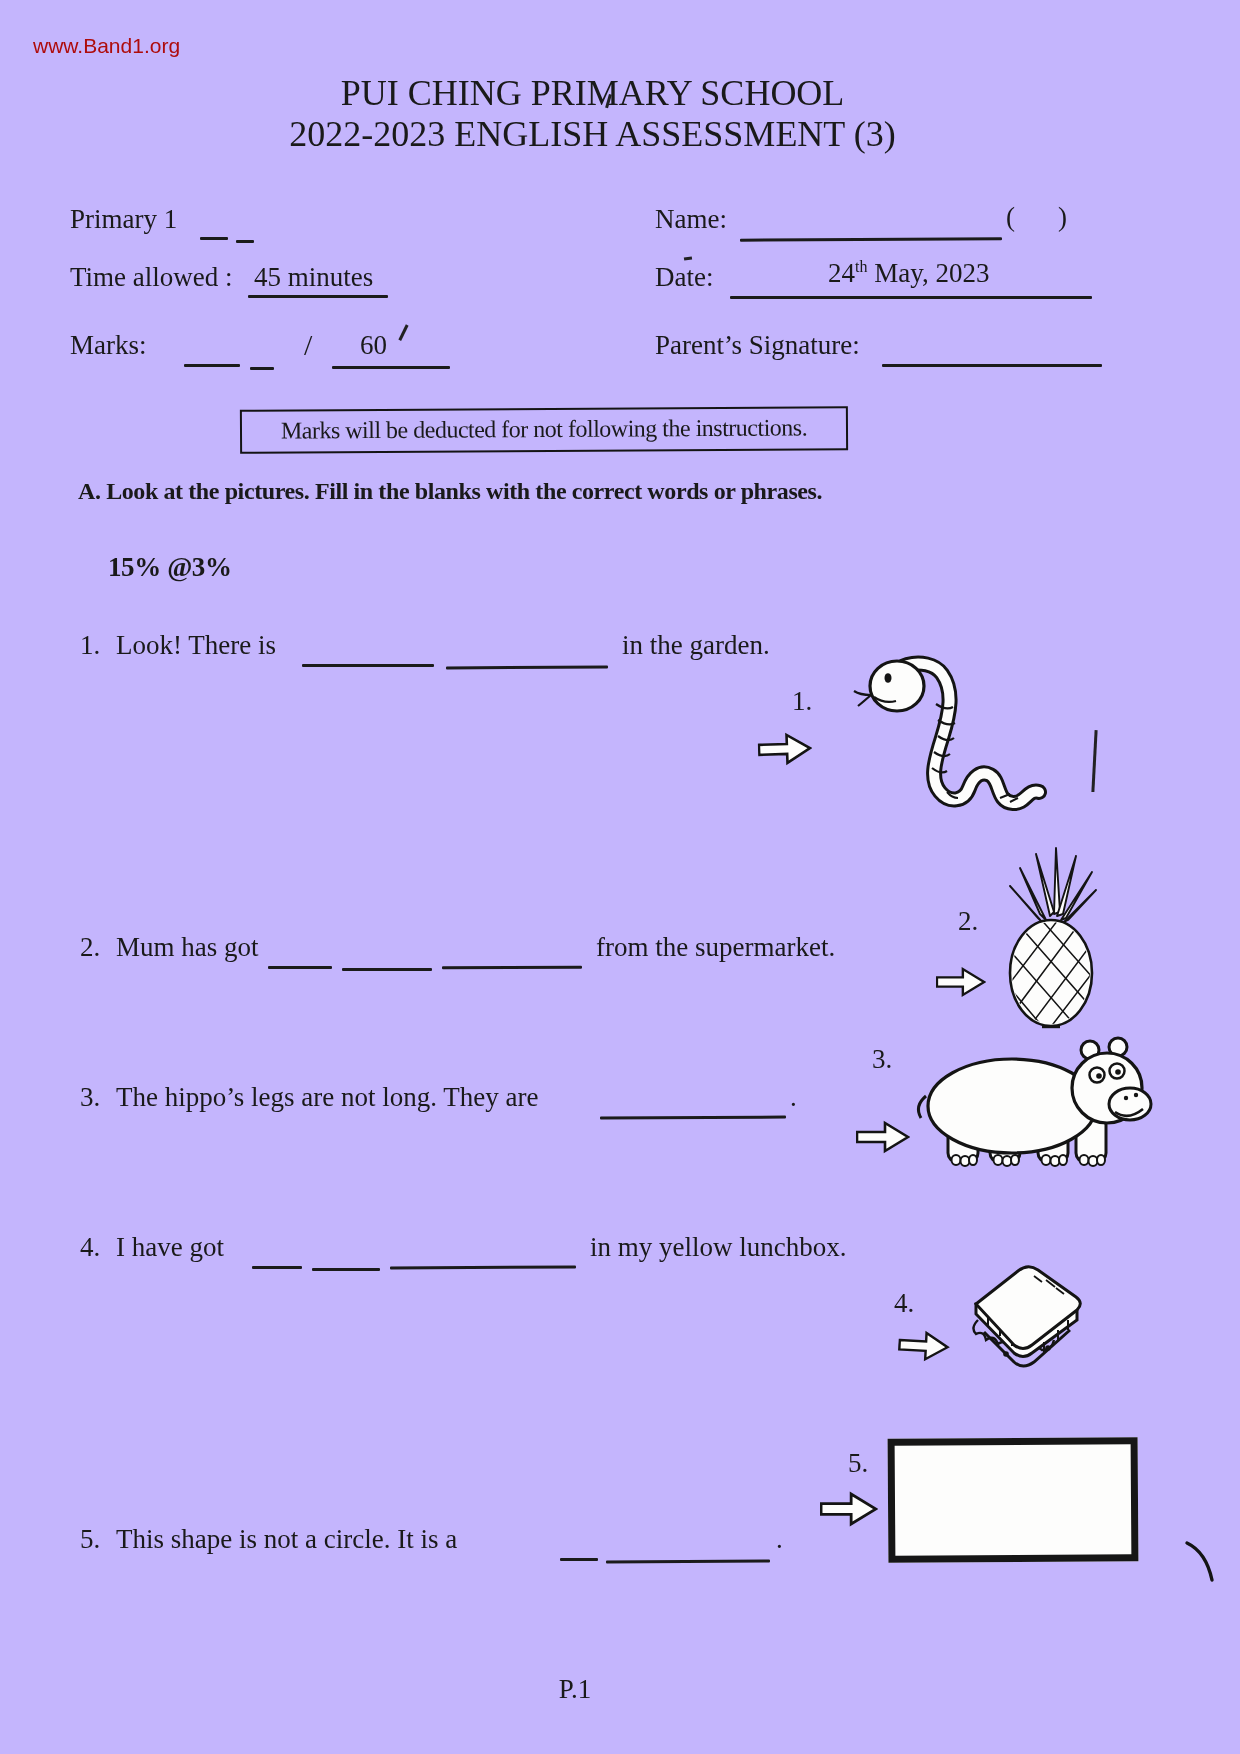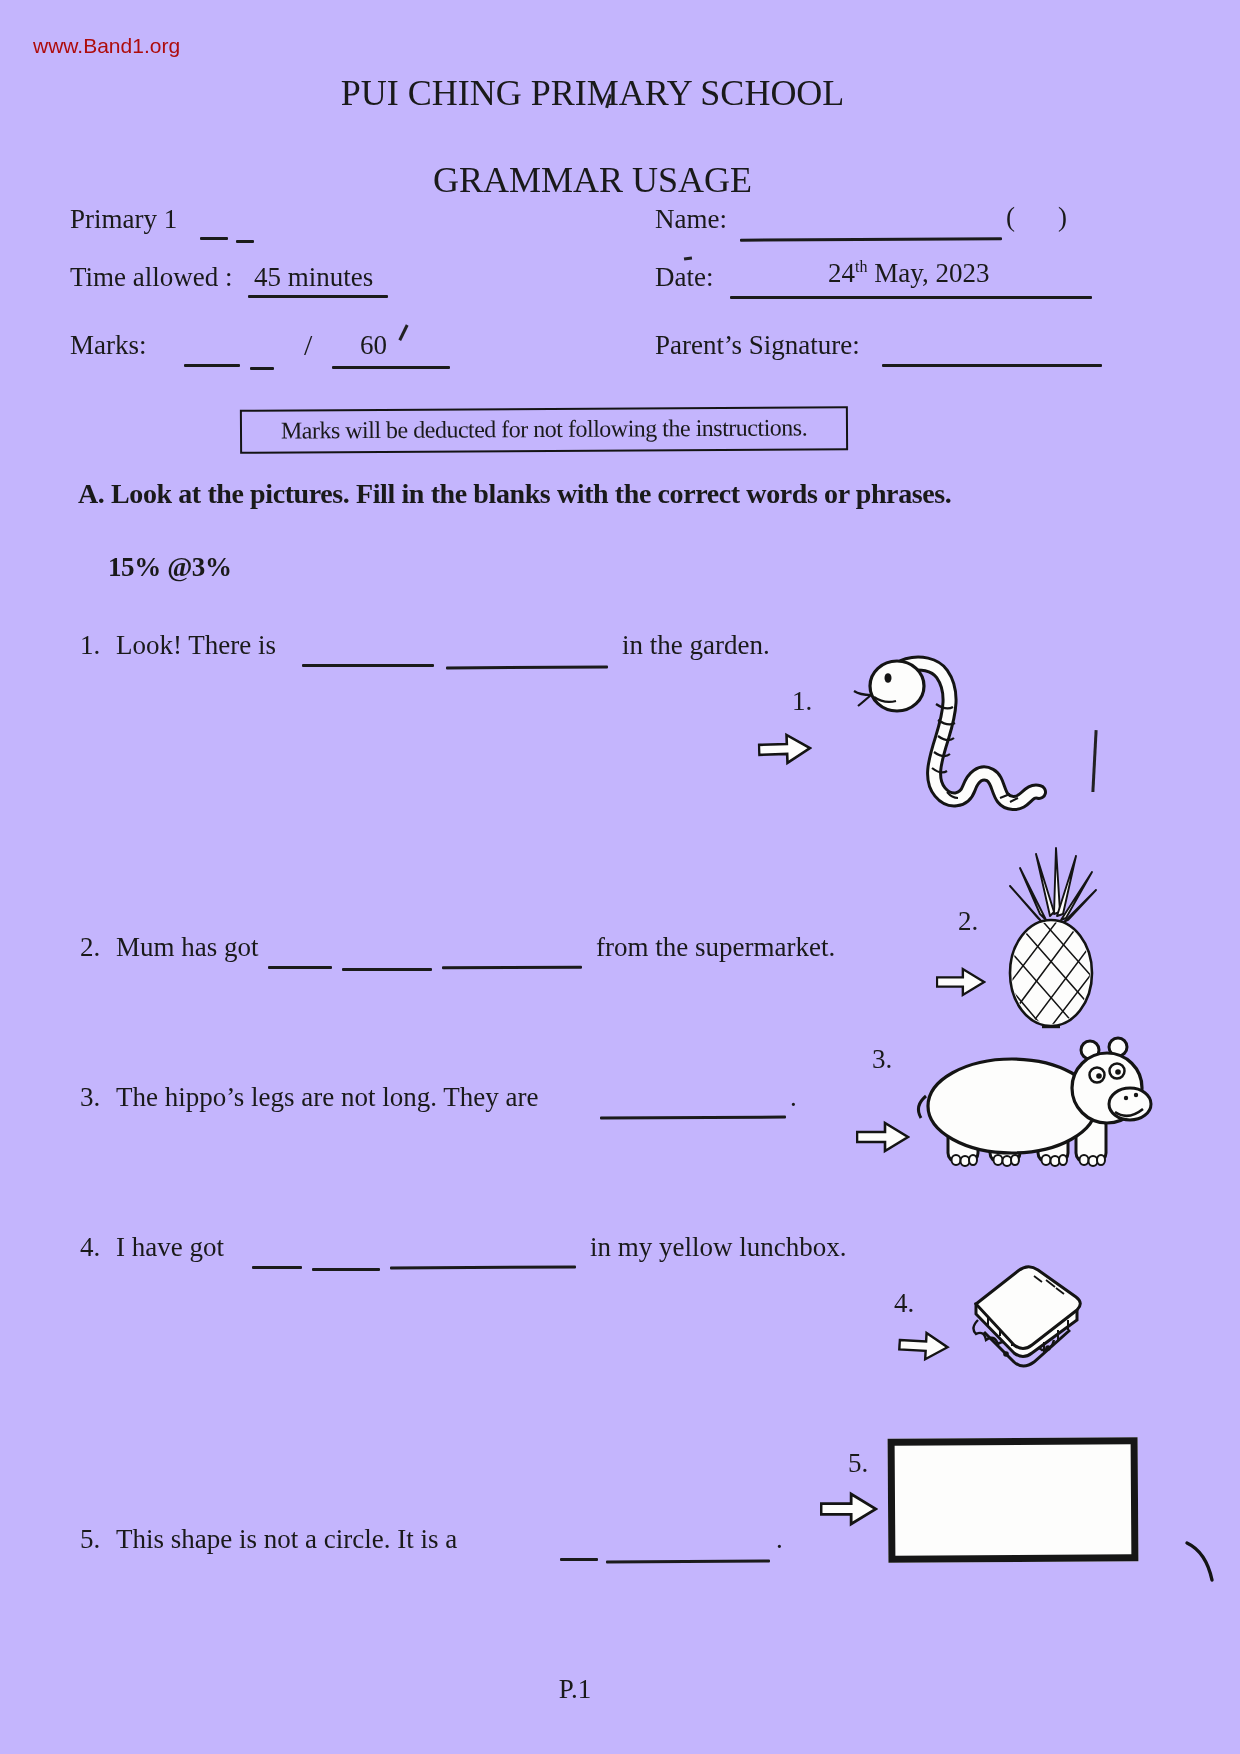--- a/index.html
+++ b/index.html
@@ -12,39 +12,39 @@
   .t  { position:absolute; font-size:27px; line-height:1.15; white-space:nowrap;text-align:right; }
   .ctr{ position:absolute; left:0; width:1185px; text-align:center; font-size:36px; white-space:nowrap; }
   .bl { position:absolute; height:2.6px; background:#1b1b1b; border-radius:1px; }
   .wm { position:absolute; font-family:"Liberation Sans", sans-serif; font-size:21px; }
   .notice-box {
     position:absolute; left:240px; top:408px; width:608px; height:44px;
     border:2.5px solid #141414; text-align:center; font-size:24px;
     line-height:39px; letter-spacing:-0.5px; transform:rotate(-0.35deg);
     white-space:nowrap;
   }
-  .heading { position:absolute; font-weight:bold; font-size:28px; letter-spacing:-0.4px; white-space:nowrap; }
+  .heading { position:absolute; font-weight:bold; font-size:24px; letter-spacing:-0.4px; white-space:nowrap; }
   .figlabel { position:absolute; font-size:27px; }
   .arrow { position:absolute; }
   .rect-shape {
     position:absolute; left:888px; top:1438px; width:250px; height:124px;
     border:7px solid #161616; background:#fdfdfc; transform:rotate(-0.4deg);
   }
   .artifact { position:absolute; background:#222; }
   sup { font-size:16px; }
 </style>
 </head>
 <body>
 
 <div class="page">
 
   <span class="wm" style="left:33px; top:34px; color:#ae0c0c;">www.Band1.org</span>
 
   <div class="ctr" style="top:72px">PUI CHING PRIMARY SCHOOL</div>
-  <div class="ctr" style="top:159px">GRAMMAR USAGE</div>
+  <div class="ctr" style="top:113px">2022-2023 ENGLISH ASSESSMENT (3)</div>
 
   <div class="artifact" style="left:607px; top:94px; width:2.5px; height:14px; transform:rotate(16deg);"></div>
 
   <span class="t" style="left:70px; top:204px">Primary 1</span>
   <div class="bl" style="left:200px; top:237px; width:28px;"></div>
   <div class="bl" style="left:236px; top:240px; width:18px;"></div>
   <span class="t" style="left:655px; top:204px">Name:</span>
   <div class="bl" style="left:740px; top:238px; width:262px; transform:rotate(-0.3deg);"></div>
   <span class="t" style="left:1006px; top:202px">(</span>
   <span class="t" style="left:1058px; top:202px">)</span>

